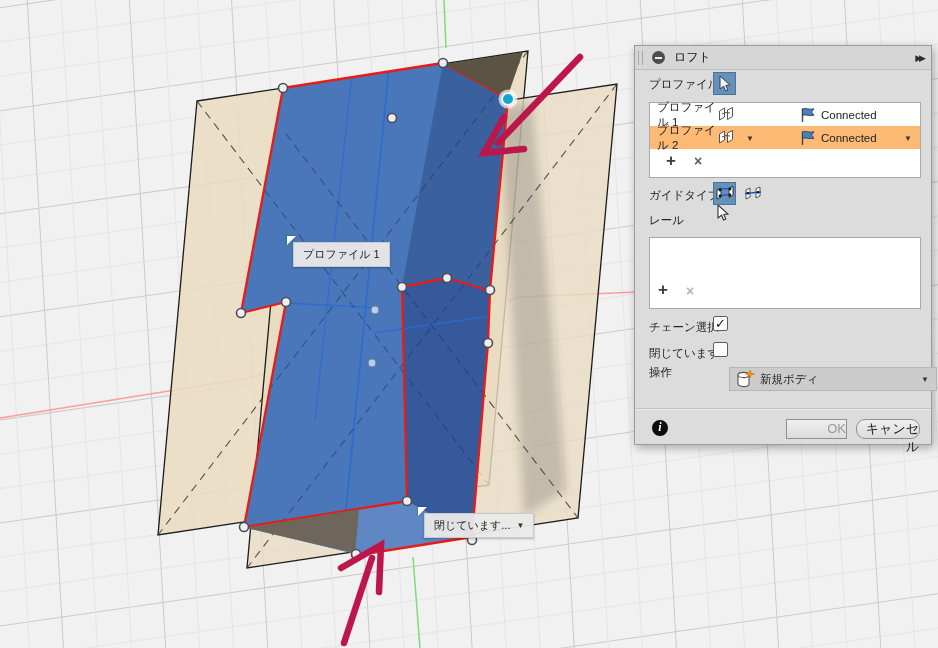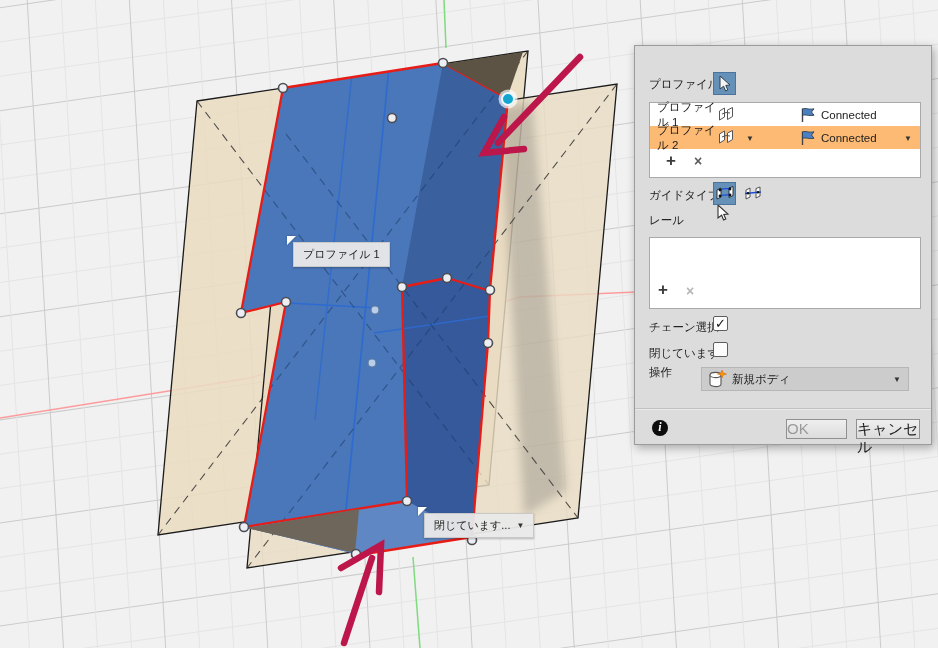--- a/index.html
+++ b/index.html
@@ -53,34 +53,34 @@
   .cross { position:absolute; font-size:14px; font-weight:bold; color:#5a5a5a; left:44px; top:4px; }
   .cross.dim { color:#b5b5b5; }
 
   #rails-box { top:191px; height:72px; }
   #rails-box .plus { left:8px; top:42px; }
   #rails-box .cross { left:36px; top:45px; }
 
   .checkbox { position:absolute; width:15px; height:15px; background:#fcfcfc; border:1px solid #5e5e5e;
               border-radius:2px; font-size:13px; line-height:13px; text-align:center; color:#111; font-weight:bold; }
 
-  .dropdown { position:absolute; left:66px; top:321px; width:208px; height:24px; background:#cccccc;
+  .dropdown { position:absolute; left:94px; top:321px; width:208px; height:24px; background:#cccccc;
               border:1px solid #b6b6b6; display:flex; align-items:center; }
   .dropdown .dd-caret { margin-left:auto; margin-right:7px; font-size:8px; color:#333; }
   .dropdown .dd-text { margin-left:5px; }
 
   .separator { position:absolute; left:0; right:0; top:362px; border-top:1px solid #c2c2c2; border-bottom:1px solid #e9e9e9; }
 
   .info-circ { position:absolute; left:17px; top:374px; width:16px; height:16px; background:#0d0d0d;
                border-radius:50%; color:#fff; text-align:center; font-size:12px; line-height:15px;
                font-family:"Liberation Serif","DejaVu Serif",serif; font-style:italic; font-weight:bold; }
   .btn { position:absolute; top:373px; height:20px; background:linear-gradient(#efefef,#dcdcdc);
-         border:1px solid #909090; text-align:left; font-size:15px; line-height:18px; }
+         border:1px solid #909090; text-align:right; font-size:13px; line-height:18px; }
   #ok-btn { left:151px; width:61px; color:#9a9a9a; }
-  #cancel-btn { left:221px; width:64px; color:#222; }
+  #cancel-btn { left:221px; width:64px; color:#222;border-radius:9px; }
 
   .mini-ic { display:block; }
 </style>
 </head>
 <body>
 
 <div class="stage">
 
   <svg class="viewport-svg" width="938" height="648" viewBox="0 0 938 648">
     <defs>
@@ -279,20 +279,26 @@
     <span>プロファイル 1</span>
   </div>
   <div class="vlabel" id="vlabel-profile2">
     <span class="ptr"></span>
     <span>閉じています...</span>
     <span class="caret">▼</span>
   </div>
 
   <div class="dialog">
 
+    <div class="titlebar">
+      <div class="grip"></div>
+      <div class="circle-minus"></div>
+      <span class="dlg-title">ロフト</span>
+      <span class="collapse-arrows">▶▶</span>
+    </div>
 
     <span class="lbl" style="top:31px;">プロファイル</span>
     <div class="sel-btn" style="left:78px; top:26px;">
       <svg class="mini-ic" width="14" height="16" viewBox="0 0 14 16">
         <path d="M2,0 L2,13 L5.6,10.2 L7.6,15 L9.8,14 L7.8,9.4 L12,9 Z" fill="#f4f4f4" stroke="#2c3e50" stroke-width="1"></path>
       </svg>
     </div>
 
     <div class="listbox" id="profiles-list">
       <div class="lrow">

